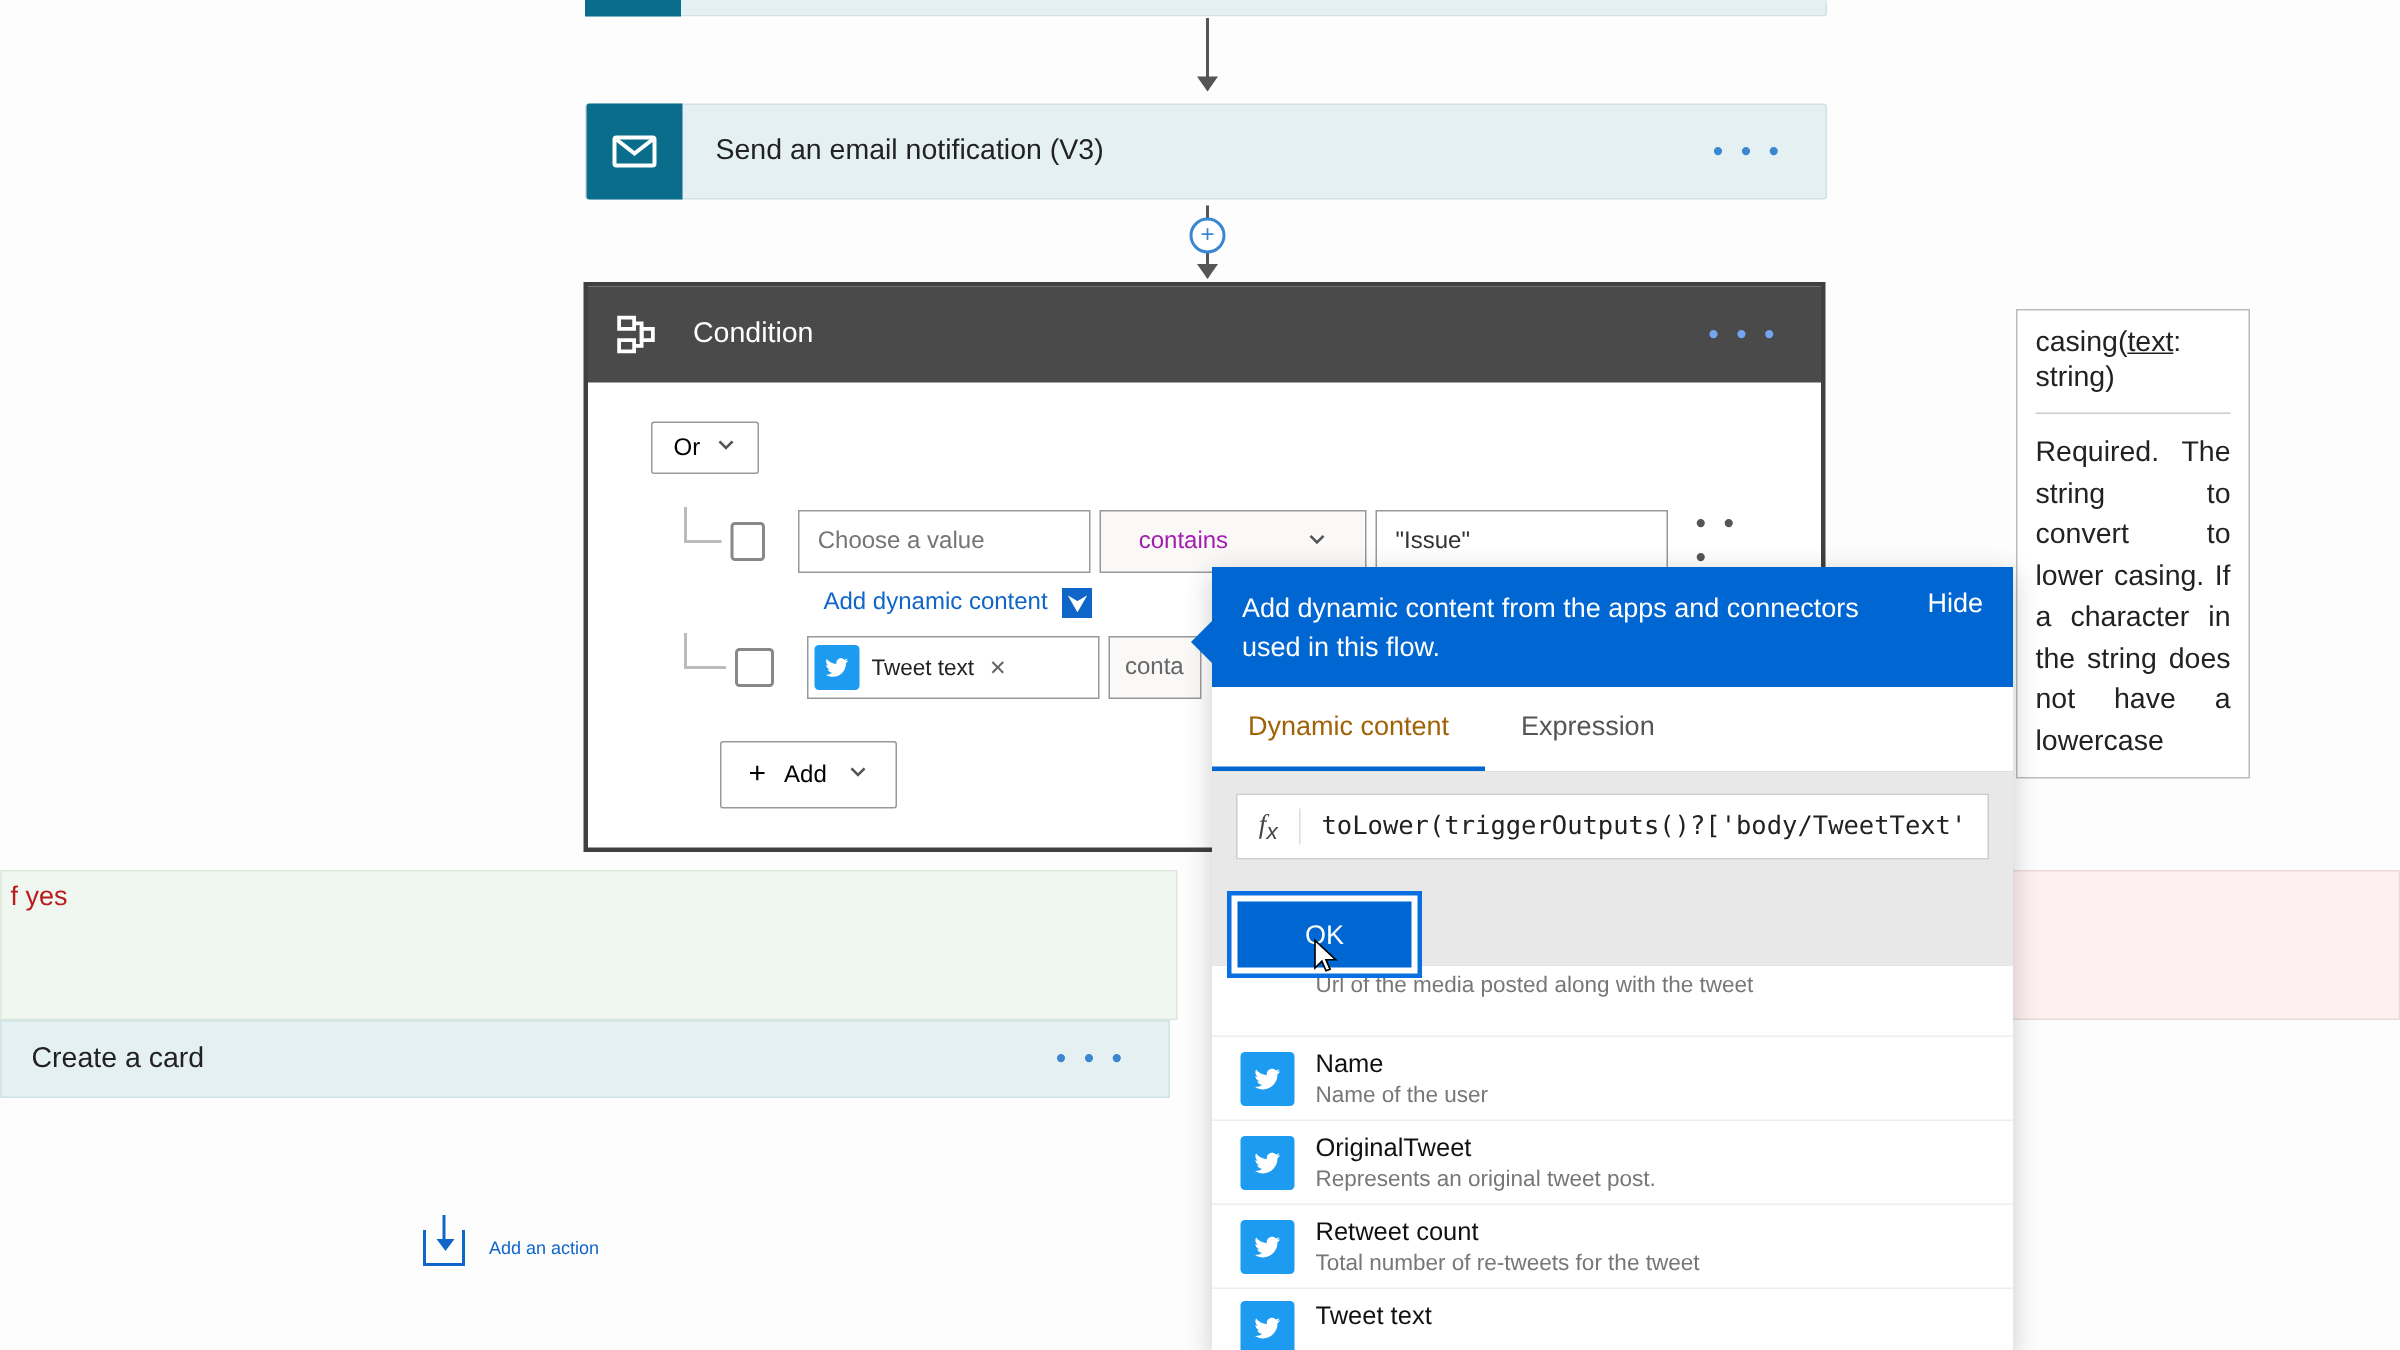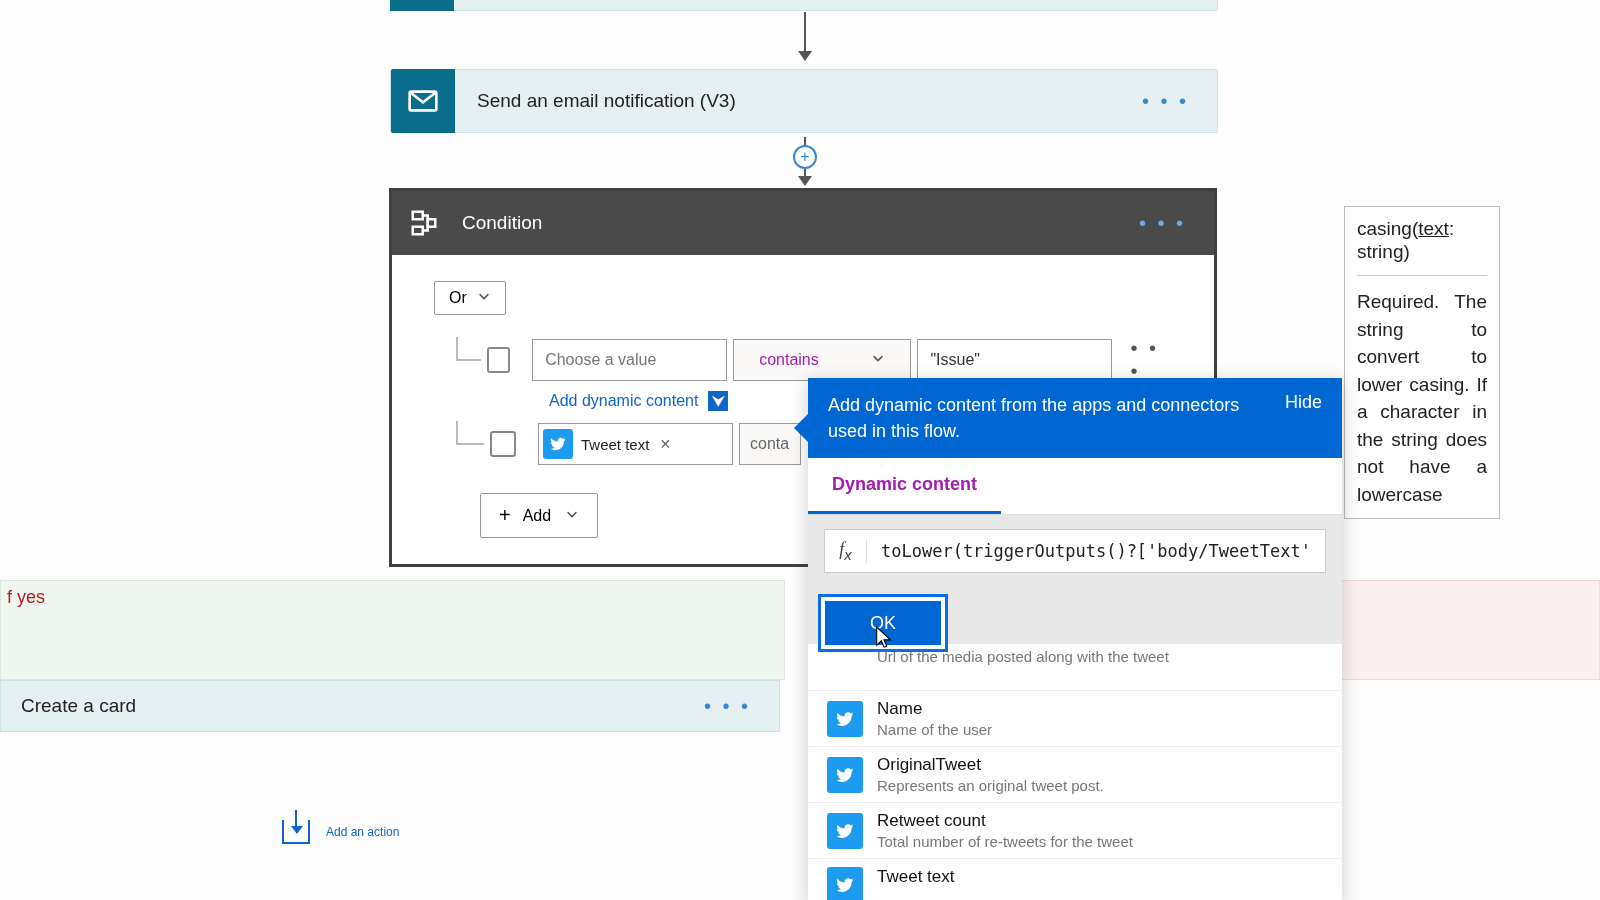--- a/index.html
+++ b/index.html
@@ -189,21 +189,21 @@
     background: #0066d1; color: #fff; padding: 14px 20px;
     display: flex; align-items: flex-start;
   }
   .dc-header-text { flex: 1; font-size: 18px; line-height: 1.45; }
   .dc-hide { margin-left: 18px; font-size: 18px; cursor: pointer; }
 
   .dc-tabs { display: flex; border-bottom: 1px solid #ddd; }
   .dc-tab {
     padding: 16px 24px; font-size: 18px; color: #555; cursor: pointer;
   }
-  .dc-tab.active { color: #a21caf; border-bottom: 3px solid #0066d1; font-weight: 700; }
+  .dc-tab.active { color: #a16207; border-bottom: 3px solid #0066d1; font-weight: 400; }
 
   .dc-expr-row {
     background: #e8e8e8; padding: 14px 16px 70px 16px;
   }
   .expr-box {
     display: flex; align-items: center; background: #fff; border: 1px solid #ccc;
     height: 44px;
   }
   .fx-icon {
     width: 42px; text-align: center; font-style: italic; font-family: Georgia, serif;
@@ -371,20 +371,21 @@
   </div>
 
   <div class="dc-panel">
     <div class="dc-pointer"></div>
     <div class="dc-header">
       <div class="dc-header-text">Add dynamic content from the apps and connectors used in this flow.</div>
       <div class="dc-hide">Hide</div>
     </div>
     <div class="dc-tabs">
       <div class="dc-tab active">Dynamic content</div>
+      <div class="dc-tab">Expression</div>
     </div>
     <div class="dc-expr-row">
       <div class="expr-box">
         <div class="fx-icon">f<sub>x</sub></div>
         <div class="expr-text">toLower(triggerOutputs()?['body/TweetText'</div>
       </div>
     </div>
     <div class="dc-list">
       <div class="dc-item" style="padding-top:2px">
         <div class="dc-tw" style="visibility:hidden"></div>

